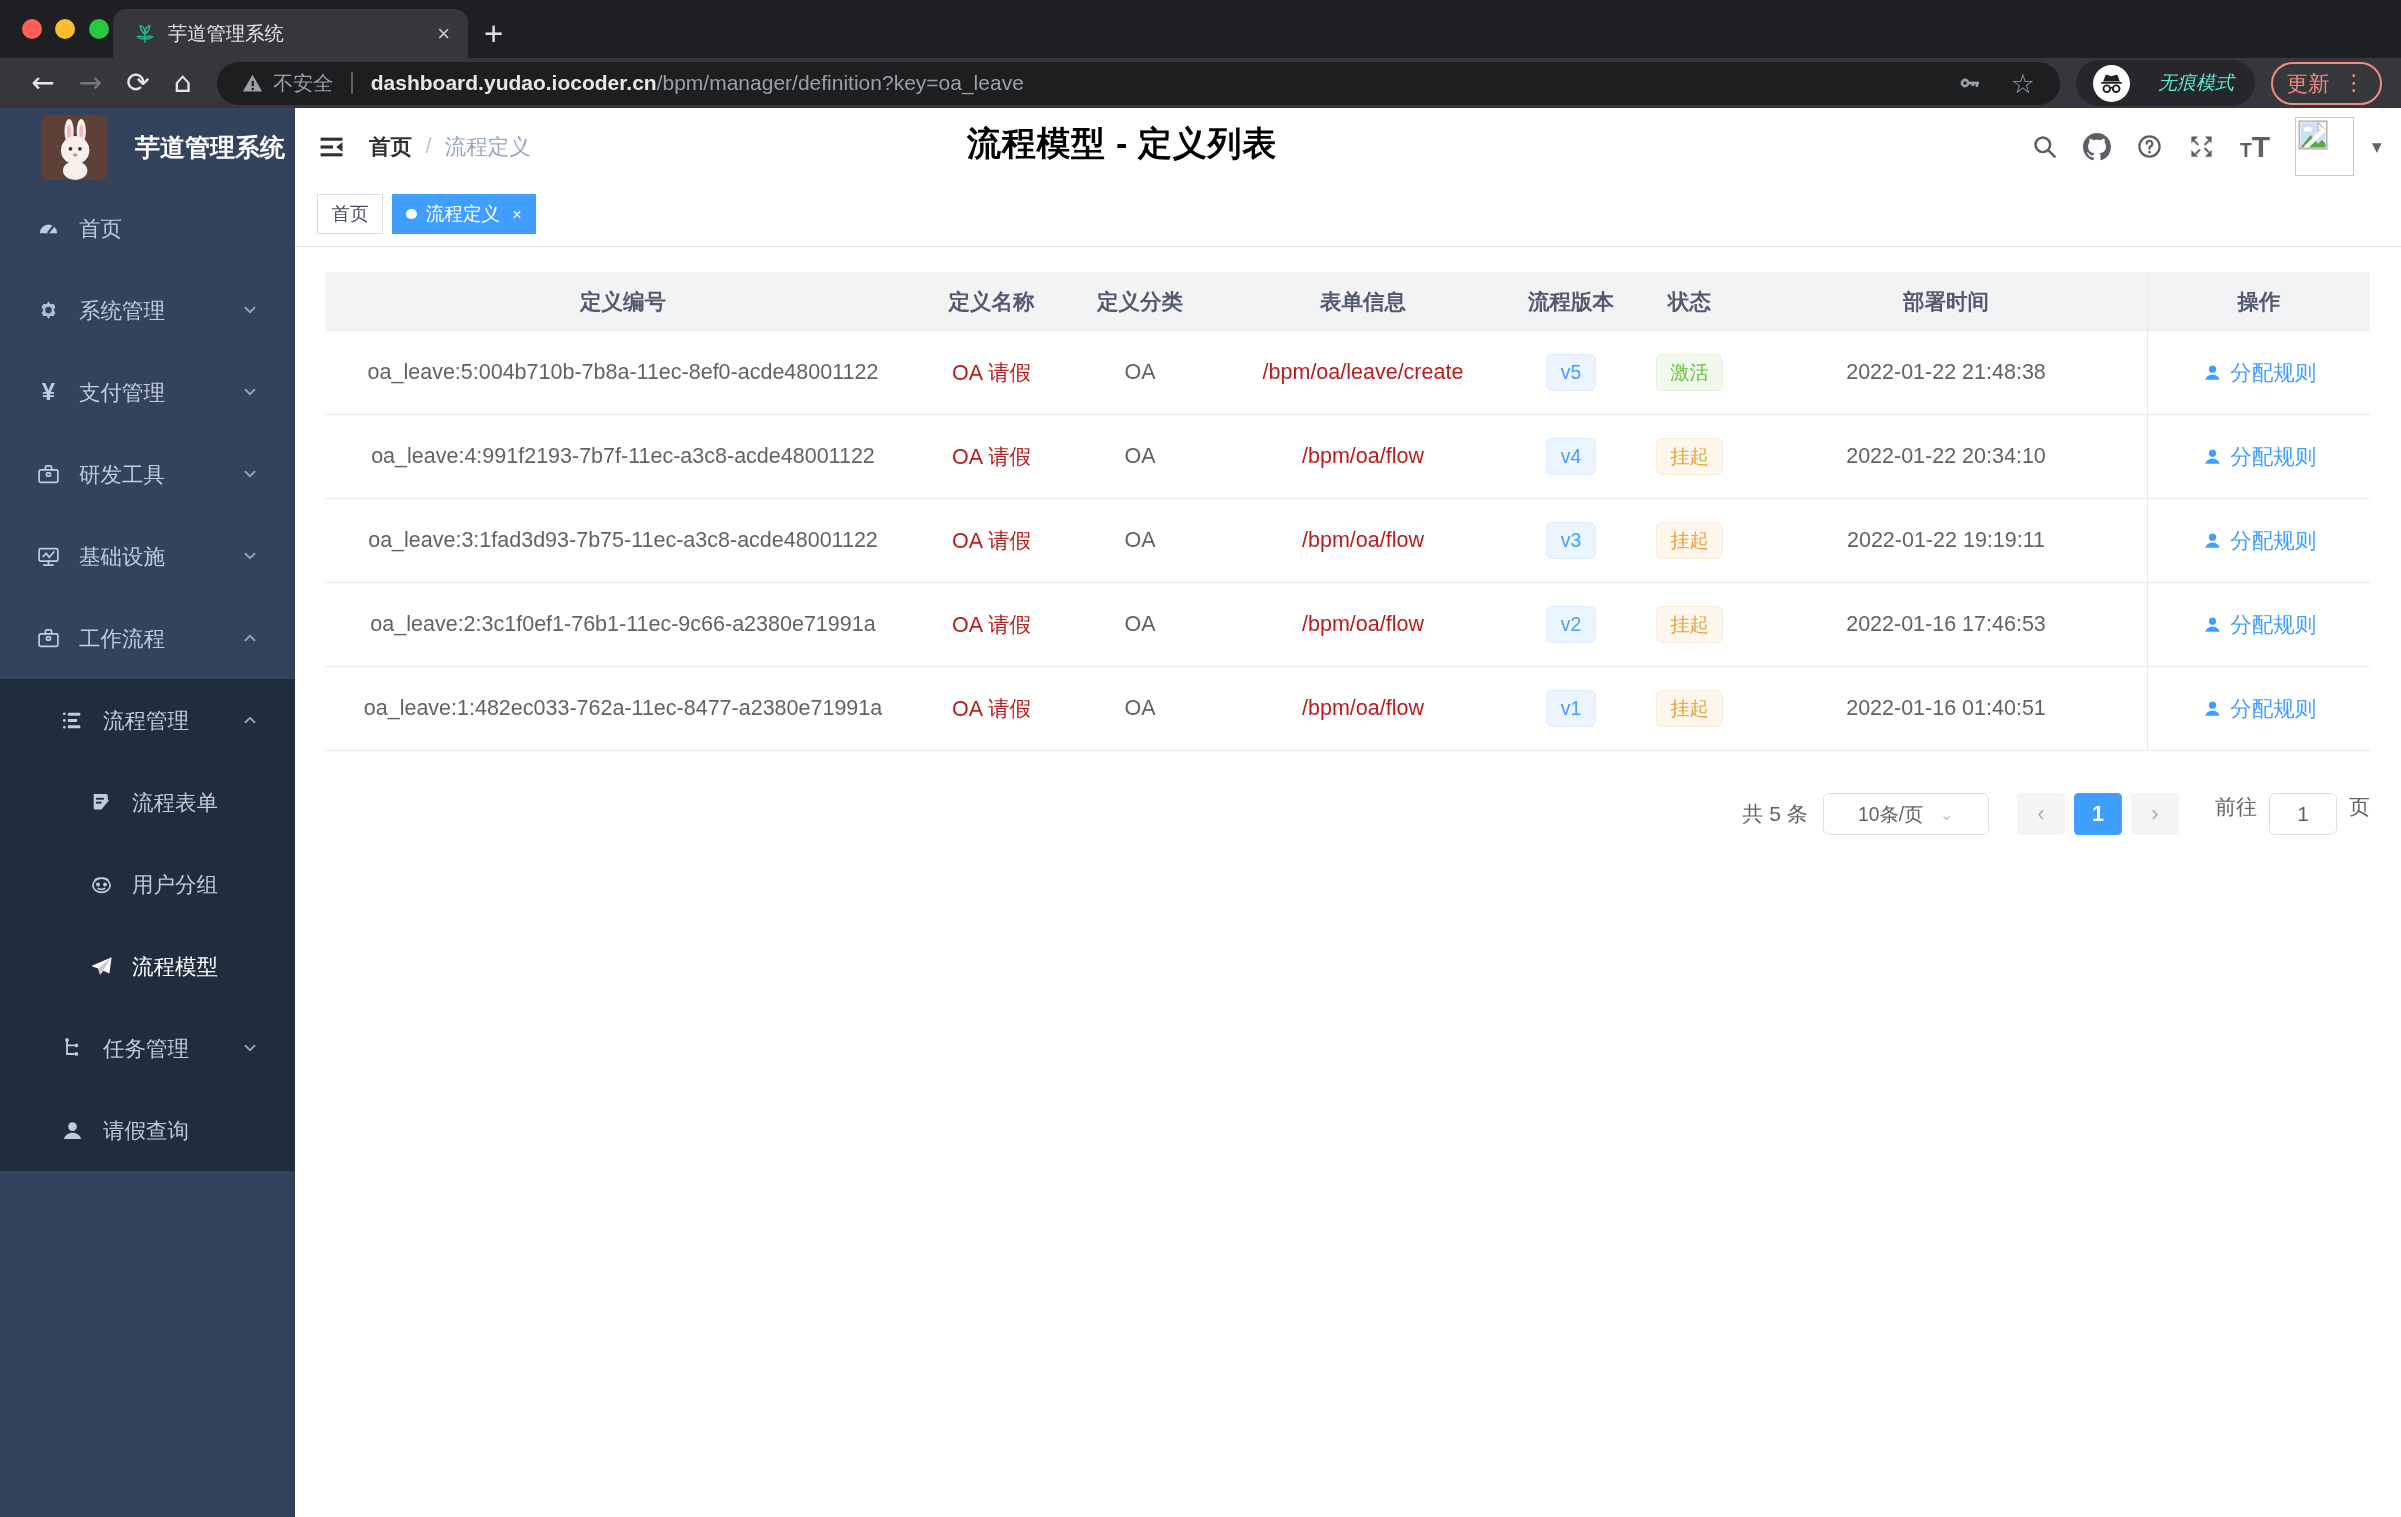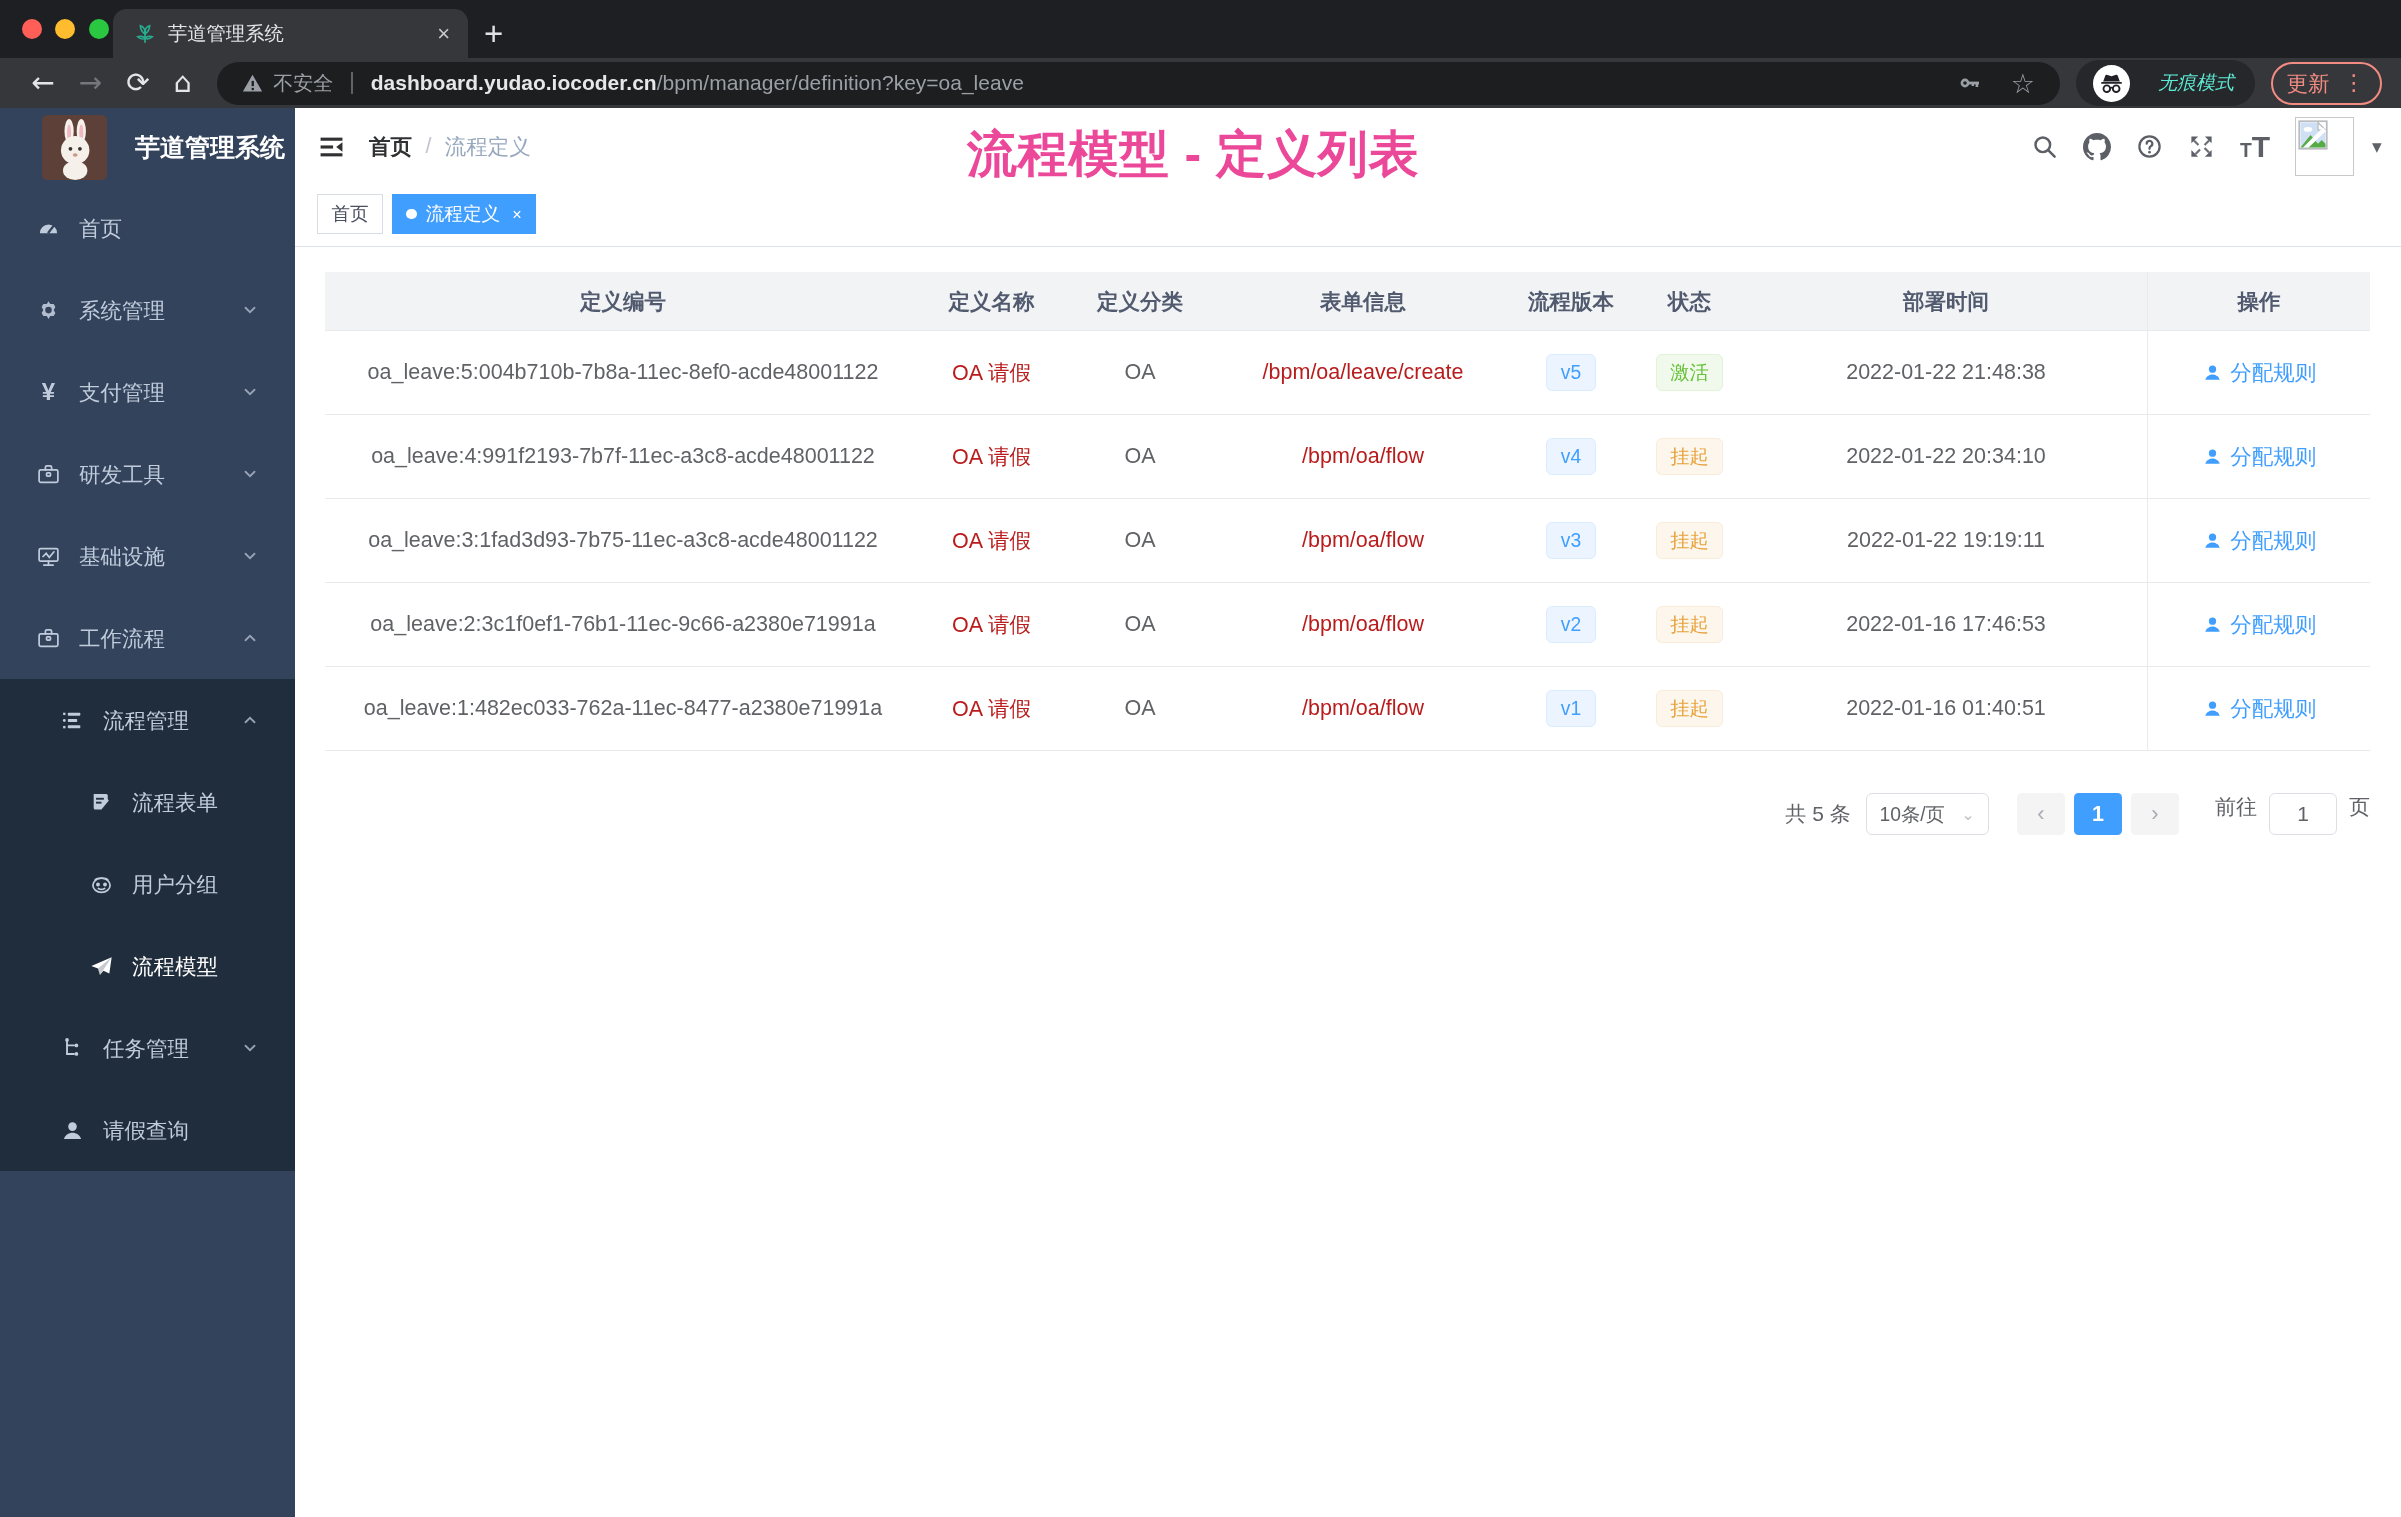--- a/index.html
+++ b/index.html
@@ -55,21 +55,21 @@
 
   .main{flex:1;display:flex;flex-direction:column;background:#fff;min-width:0;}
 
   
   .navbar{position:relative;height:77px;background:#fff;display:flex;align-items:center;padding-left:24px;flex-shrink:0;}
   .hamburger{display:flex;margin-right:25px;}
   .breadcrumb{display:flex;align-items:center;font-size:21.5px;}
   .bc-home{color:#303133;font-weight:600;}
   .bc-sep{color:#c0c4cc;margin:0 13.4px;font-weight:400;}
   .bc-cur{color:#97a8be;}
-  .annotation{position:absolute;left:672px;top:13.4px;font-size:50px;font-weight:700;color:#ec4899;
+  .annotation{position:absolute;left:672px;top:13.4px;font-size:34px;font-weight:700;color:#000000;
     white-space:nowrap;z-index:6;letter-spacing:0.7px;}
   .nav-right{margin-left:auto;display:flex;align-items:center;padding-right:19.3px;}
   .nav-icon{margin-left:25px;display:flex;align-items:center;color:#5c6066;}
   .tt-icon{font-size:19.3px;color:#5c6066;font-weight:700;margin-left:25px;}
   .tt-icon .big{font-size:30px;}
   .avatar-box{width:59px;height:59px;border:1.5px solid #c6c8cc;background:#fff;margin-left:25px;
     display:block;padding:2.2px;}
   .caret-down{color:#5f6368;font-size:19.3px;margin-left:18px;}
 
   
@@ -96,21 +96,21 @@
   .badge-ver{background:#ecf5ff;border:1.5px solid #d9ecff;color:#409eff;}
   .badge-success{background:#f0f9eb;border:1.5px solid #e1f3d8;color:#67c23a;}
   .badge-warning{background:#fdf6ec;border:1.5px solid #faecd8;color:#e6a23c;}
   .op-link{display:flex;align-items:center;color:#409eff;cursor:pointer;}
   .op-link svg{margin-right:7.4px;}
 
   
   .pagination{width:2045px;margin-top:42px;display:flex;align-items:center;justify-content:flex-end;
     font-size:21px;color:#606266;}
   .pg-total{margin-right:15px;}
-  .pg-select{width:123px;height:42px;border:1.5px solid #dcdfe6;border-radius:6px;display:flex;
+  .pg-select{width:166px;height:42px;border:1.5px solid #dcdfe6;border-radius:6px;display:flex;
     align-items:center;justify-content:center;color:#606266;font-size:19.3px;cursor:pointer;margin-right:19.3px;}
   .pg-select .sel-caret{color:#c0c4cc;font-size:16.3px;margin-left:16.3px;}
   .pg-btn{width:48px;height:42px;border-radius:4.5px;background:#f4f4f5;color:#a8abb2;display:flex;
     align-items:center;justify-content:center;font-size:22px;margin-left:9px;cursor:pointer;}
   .pg-cur{width:48px;height:42px;border-radius:4.5px;background:#409eff;color:#fff;display:flex;
     align-items:center;justify-content:center;font-size:21.5px;font-weight:600;margin-left:9px;}
   .pg-goto{margin-left:36px;display:flex;align-items:flex-start;}
   .pg-input{width:68px;height:42px;border:1.5px solid #dcdfe6;border-radius:6px;text-align:center;
     font-size:21px;color:#606266;margin:0 12px;font-family:inherit;outline:none;}
 </style>

